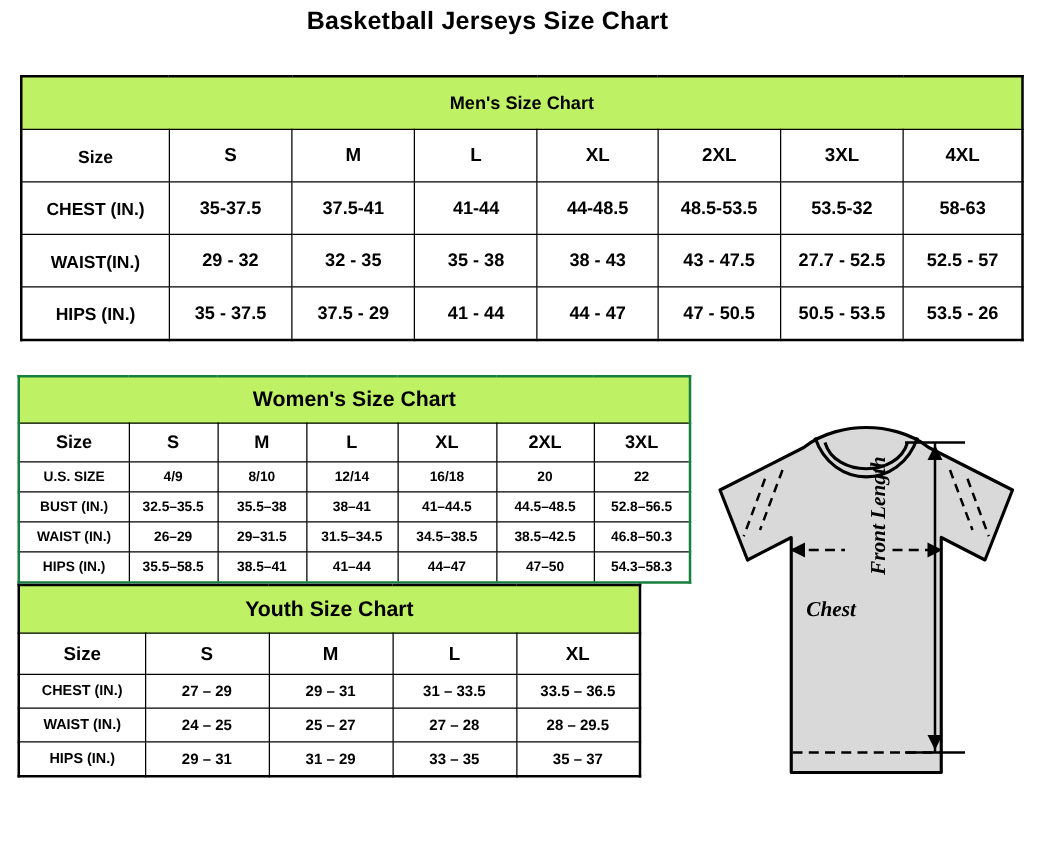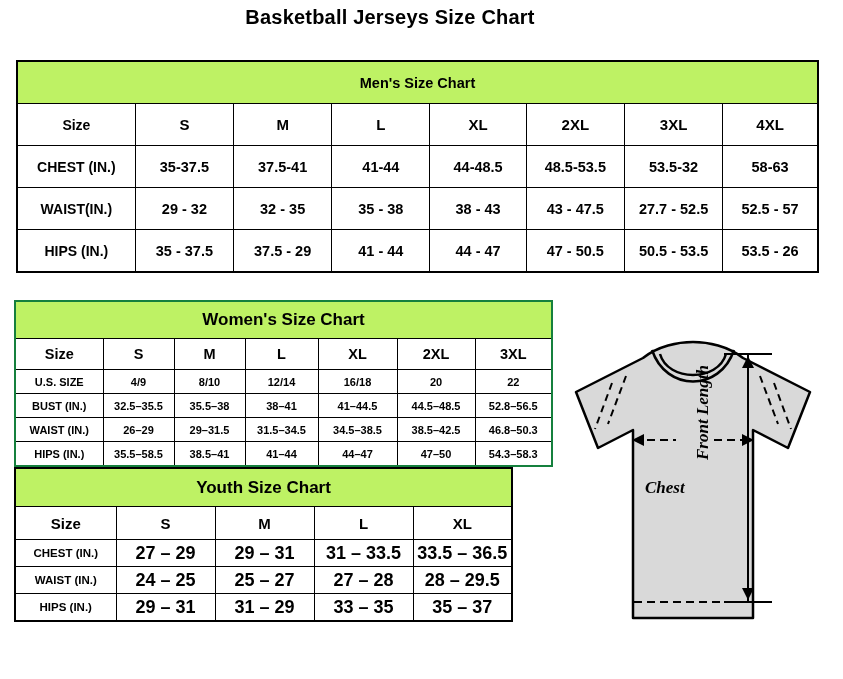--- a/index.html
+++ b/index.html
@@ -72,21 +72,21 @@
   #women-chart .caption-cell { font-size: 17px; height: 36px; }
 
   
   #youth-chart {
     position: absolute;
     left: 14px;
     top: 467px;
     width: 497px;
     border: 2px solid #000;
   }
-  #youth-chart td { height: 26px; font-size: 18px; }
+  #youth-chart td { height: 26px; font-size: 12px; }
   #youth-chart .hdr { height: 32px; font-size: 15px; }
   #youth-chart .rowlab { font-size: 11.5px; }
   #youth-chart .caption-cell { font-size: 17px; height: 37px; }
 
   
   #shirt-diagram {
     position: absolute;
     left: 548px;
     top: 330px;
     width: 290px;

